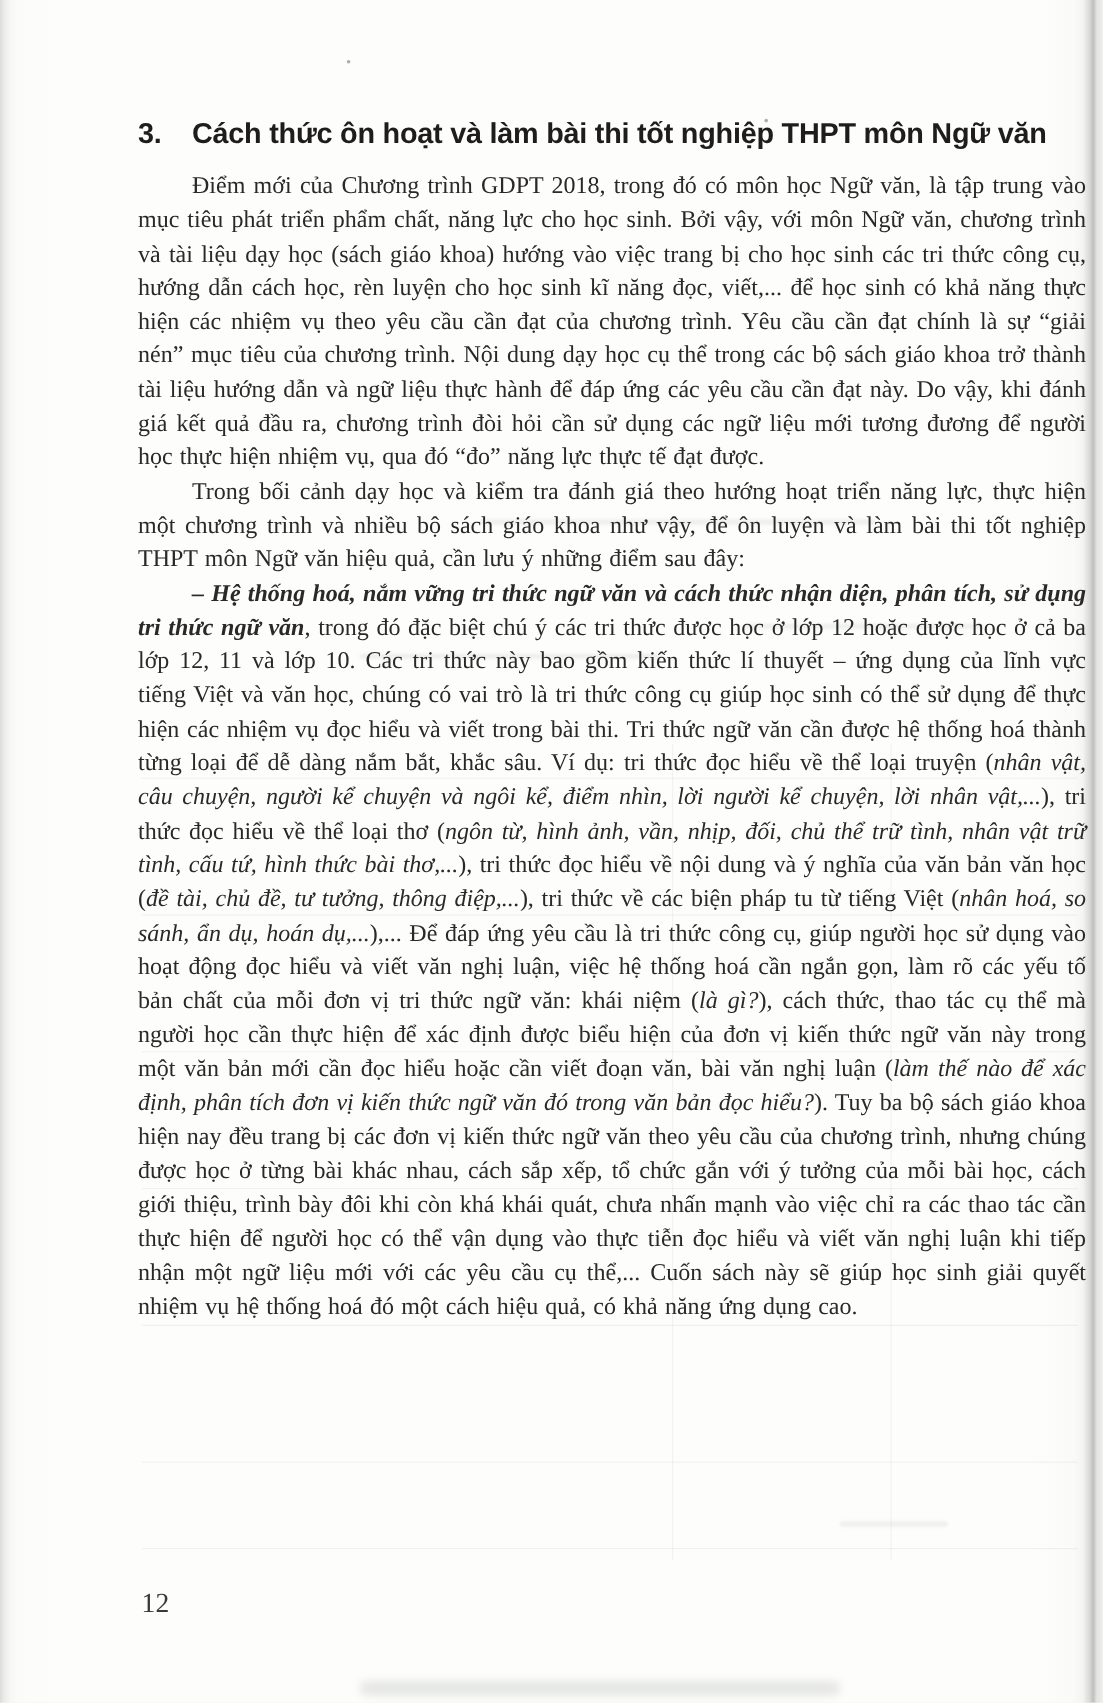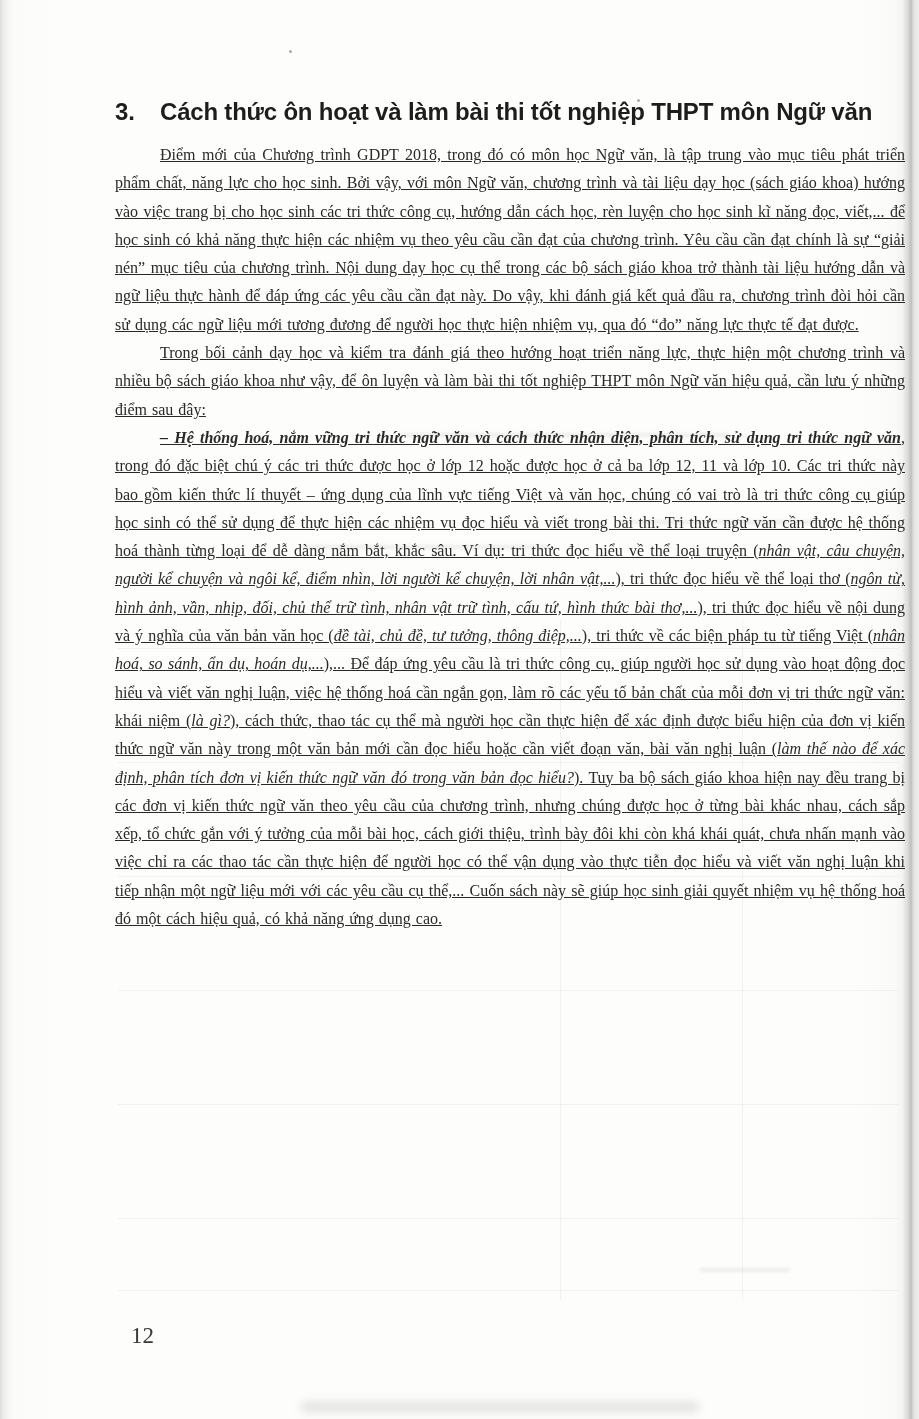--- a/index.html
+++ b/index.html
@@ -53,38 +53,36 @@
     letter-spacing: -0.2px;
     white-space: nowrap;
   }
   .heading-number {
     width: 45px;
     flex: 0 0 45px;
   }
   .page-body p.para {
     margin: 0;
     text-align: justify;
-    font-size: 16px;
+    font-size: 20px;
     line-height: 28.3px;
     text-indent: 45px;
     color: #2a2926;
     word-spacing: 1px;
-    text-decoration: underline;
   }
   .page-body .run-n { font-style: normal; font-weight: normal; }
   .page-body .run-i { font-style: italic; margin-top: 47px; }
   .page-body .run-bi { font-style: italic; font-weight: bold; }
   .page-number {
     position: absolute;
     left: 118px;
     top: 1322px;
     font-size: 23px;
     line-height: 28px;
     color: #3a3936;
-    margin-left: 13px;
   }
   
   .artifact { position: absolute; pointer-events: none; }
   .bleed-rule {
     height: 1px;
     left: 118px;
     width: 780px;
     background: #7e93a4;
     opacity: 0.10;
     filter: blur(0.6px);

